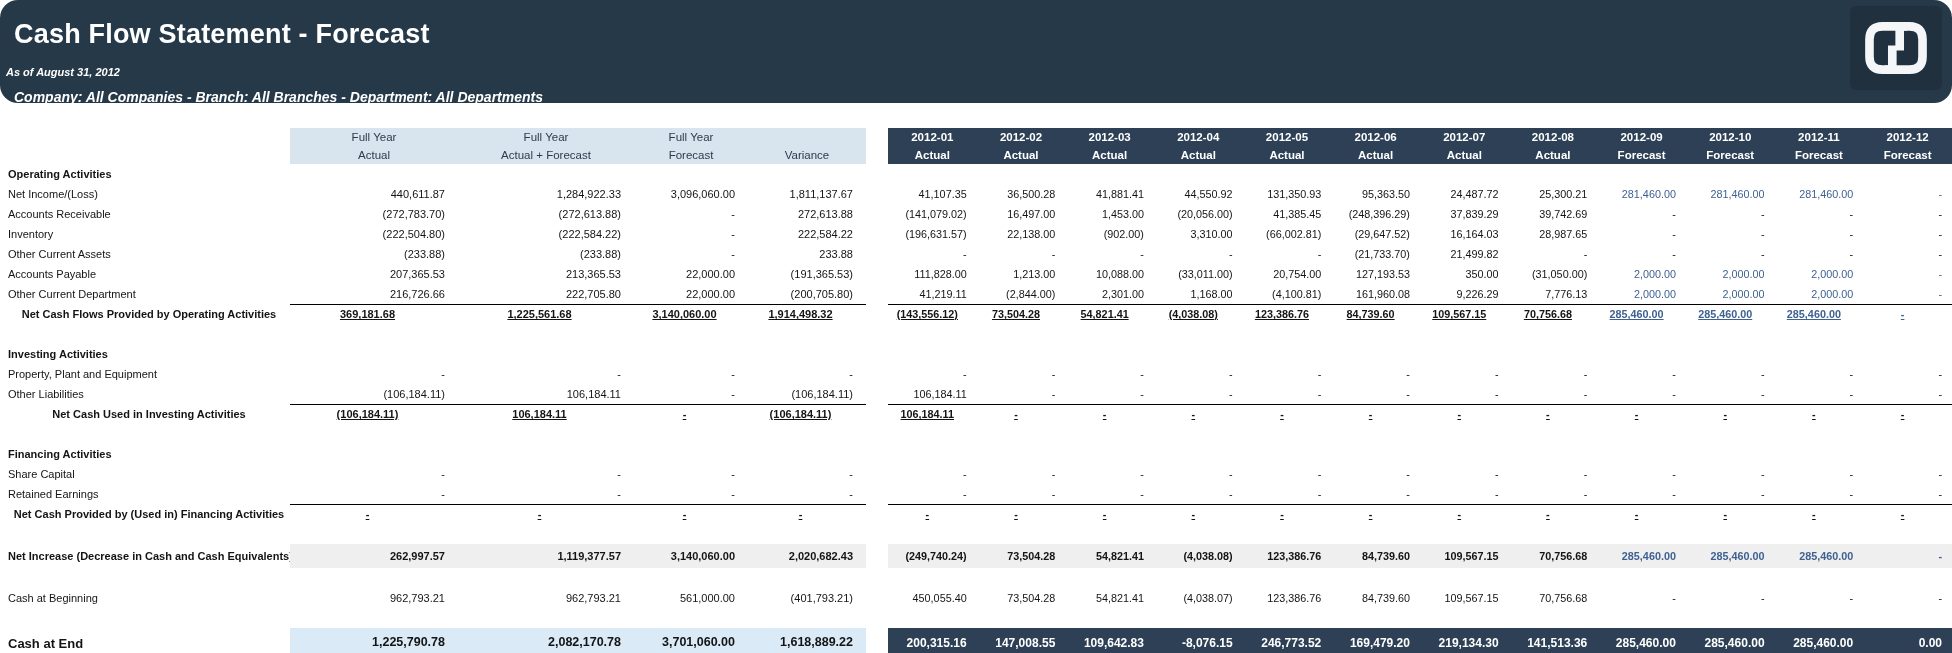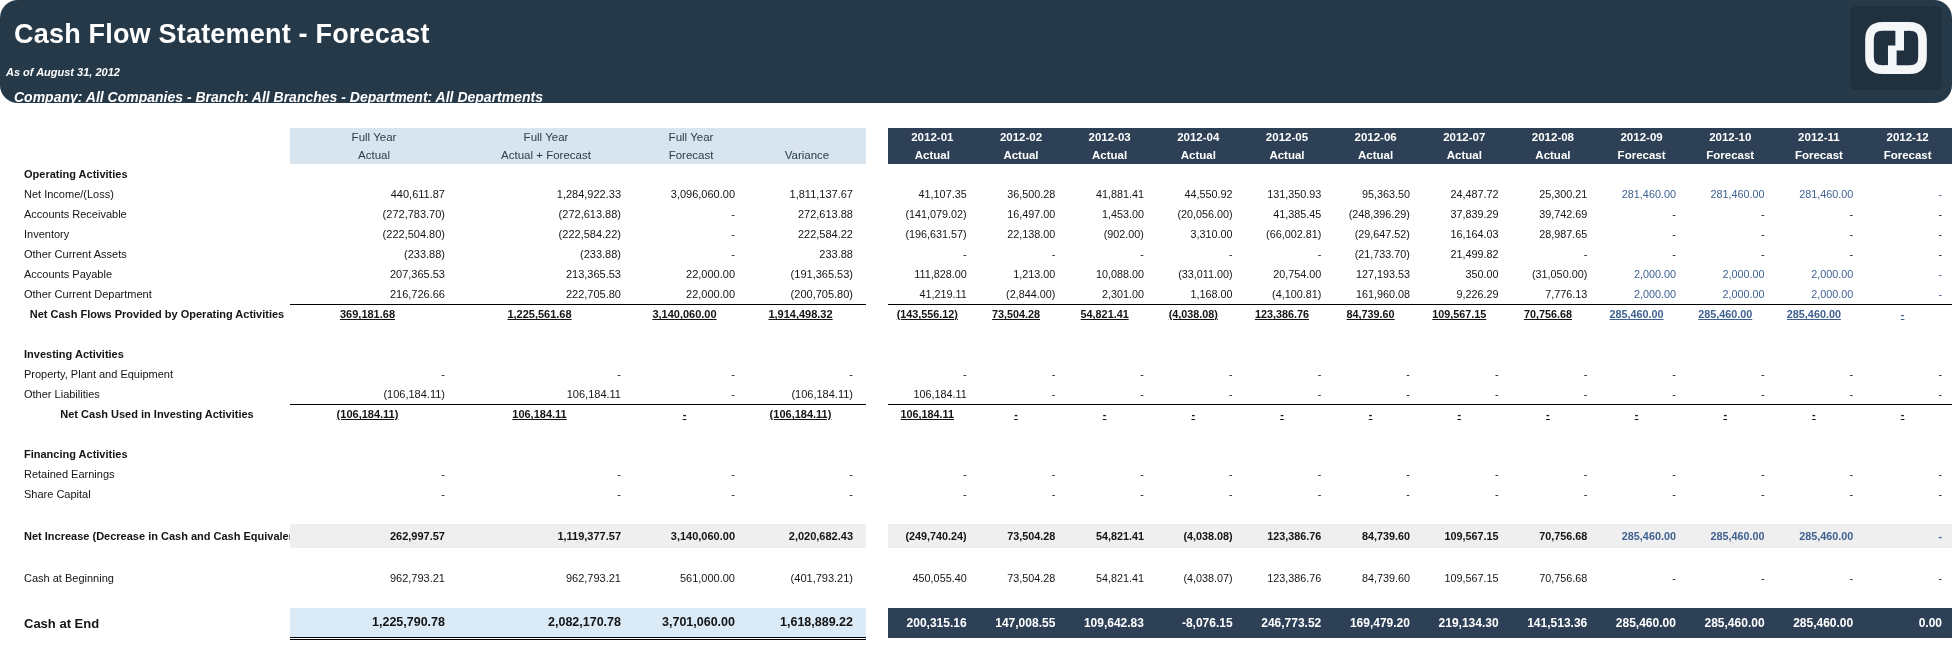--- a/index.html
+++ b/index.html
@@ -21,21 +21,21 @@
   
   table{table-layout:fixed;border-collapse:collapse;width:1952px;margin-top:25px;}
   th,td{padding:0;font-size:11px;color:var(--ink);overflow:hidden;white-space:nowrap;}
   thead th{height:28px;vertical-align:bottom;}
   th.sumh{background:var(--light-blue);color:#2e3b4a;font-weight:400;font-size:11.5px;text-align:center;}
   th.monh{background:var(--table-navy);color:#fff;font-weight:700;font-size:11.5px;text-align:center;margin-left:15px;}
   .l1,.l2{line-height:18px;}
   th.lblh,th.gaph{background:#fff;}
 
   tbody tr{height:20px;}
-  td.lbl{padding-left:24px;text-align:left;}
+  td.lbl{padding-left:8px;text-align:left;}
   td.val{text-align:right;padding-right:13px;}
   td.mon{font-size:10.8px;padding-right:10px;}
   td.gap{background:#fff;}
 
   tr.section td.lbl{font-weight:700;}
   tr.total td{font-weight:700;text-align:center;}
   tr.total td.val{border-top:1px solid #000;text-decoration:underline;}
   tr.highlight{height:24px;}
   tr.highlight td{font-weight:700;}
   tr.highlight td.val{background:var(--band-gray);}
@@ -371,41 +371,61 @@
           <td class="val mon">-</td>
         </tr>
         <tr class="spacer">
           <td class="sp" colspan="18"></td>
         </tr>
         <tr class="section">
           <td class="lbl">Financing Activities</td>
           <td colspan="17"></td>
         </tr>
         <tr class="item">
+          <td class="lbl">Share Capital</td>
+          <td class="val sum">-</td>
+          <td class="val sum">-</td>
+          <td class="val sum">-</td>
+          <td class="val sum">-</td>
+          <td class="gap"></td>
+          <td class="val mon">-</td>
+          <td class="val mon">-</td>
+          <td class="val mon">-</td>
+          <td class="val mon">-</td>
+          <td class="val mon">-</td>
+          <td class="val mon">-</td>
+          <td class="val mon">-</td>
+          <td class="val mon">-</td>
+          <td class="val mon">-</td>
+          <td class="val mon">-</td>
+          <td class="val mon">-</td>
+          <td class="val mon">-</td>
+        </tr>
+        <tr class="item">
           <td class="lbl">Retained Earnings</td>
           <td class="val sum">-</td>
           <td class="val sum">-</td>
           <td class="val sum">-</td>
           <td class="val sum">-</td>
           <td class="gap"></td>
           <td class="val mon">-</td>
           <td class="val mon">-</td>
           <td class="val mon">-</td>
           <td class="val mon">-</td>
           <td class="val mon">-</td>
           <td class="val mon">-</td>
           <td class="val mon">-</td>
           <td class="val mon">-</td>
           <td class="val mon">-</td>
           <td class="val mon">-</td>
           <td class="val mon">-</td>
           <td class="val mon">-</td>
         </tr>
-        <tr class="item">
-          <td class="lbl">Share Capital</td>
+        <tr class="total">
+          <td class="lbl">Net Cash Provided by (Used in) Financing Activities</td>
           <td class="val sum">-</td>
           <td class="val sum">-</td>
           <td class="val sum">-</td>
           <td class="val sum">-</td>
           <td class="gap"></td>
           <td class="val mon">-</td>
           <td class="val mon">-</td>
           <td class="val mon">-</td>
           <td class="val mon">-</td>
           <td class="val mon">-</td>

